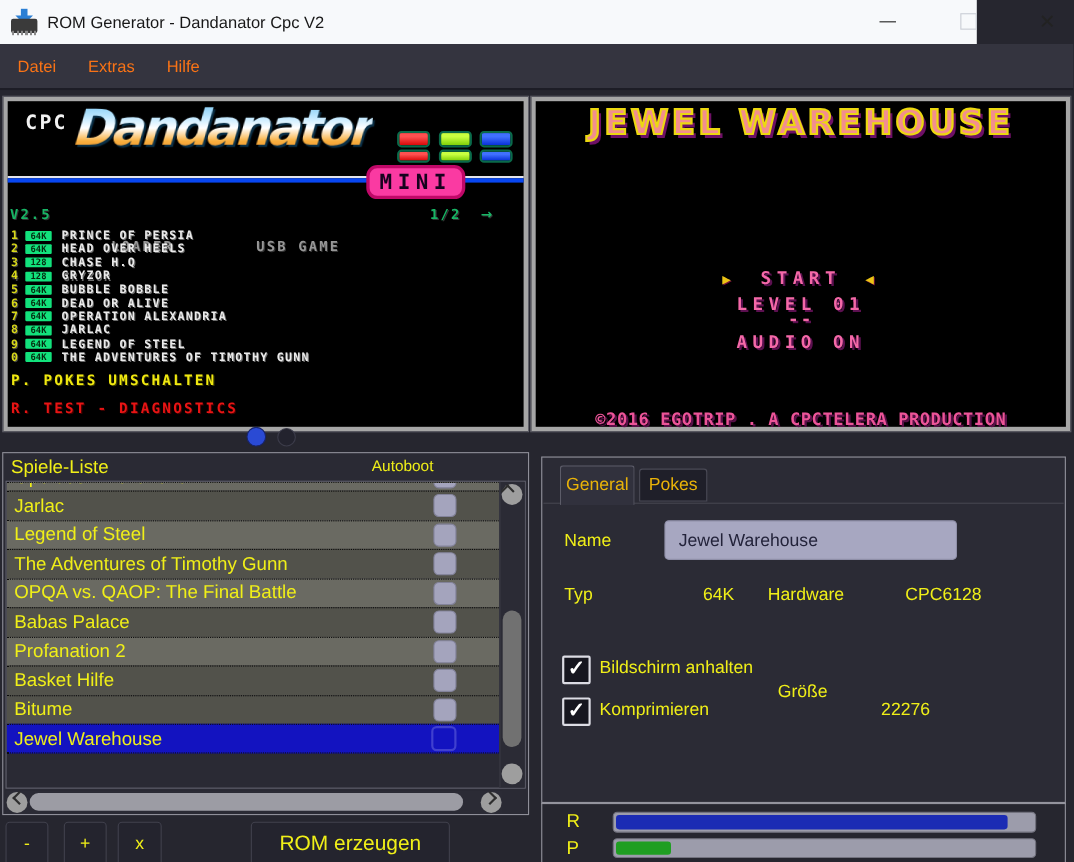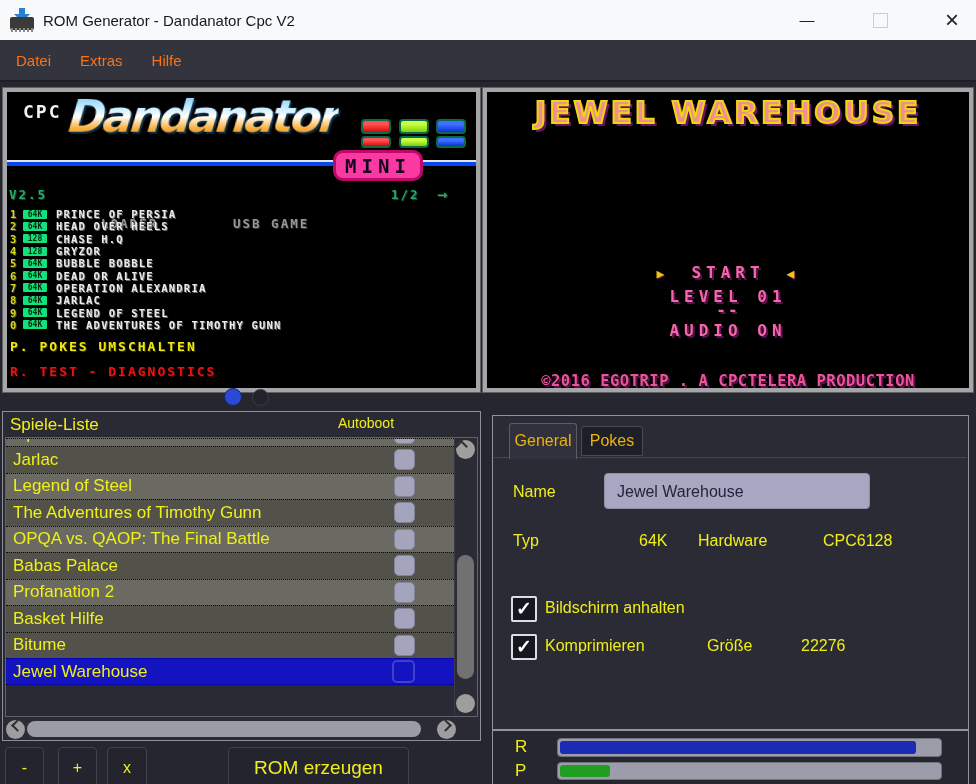--- a/index.html
+++ b/index.html
@@ -1,20 +1,20 @@
 <!DOCTYPE html>
 <html><head>
 <meta charset="utf-8">
 <style>
   html,body{margin:0;padding:0;}
   body{width:976px;height:784px;overflow:hidden;position:relative;
        background:#26262f;font-family:"Liberation Sans",sans-serif;}
 
   
-  .titlebar{position:absolute;left:0;top:0;width:976px;height:40px;background:#f7f9fb;
+  .titlebar{position:absolute;left:0;top:0;width:888px;height:40px;background:#f7f9fb;
             display:flex;align-items:center;border-bottom:3px solid #ec4899;}
   .appicon{position:relative;width:26px;height:24px;margin:0 8px 0 9px;}
   .appicon .chip{position:absolute;left:1px;top:9px;width:24px;height:13px;background:#3a3a3a;border-radius:2px;}
   .appicon .pins{position:absolute;left:2px;top:20px;width:22px;height:4px;
                  background:repeating-linear-gradient(90deg,#888 0 2px,transparent 2px 4px);}
   .appicon .arrowstem{position:absolute;left:10px;top:0px;width:6px;height:8px;background:#2b7fd4;}
   .appicon .arrowhead{position:absolute;left:5px;top:6px;width:0;height:0;
                  border-left:8px solid transparent;border-right:8px solid transparent;border-top:8px solid #2b7fd4;}
   .wtitle{font-size:15px;color:#181818;}
   .wctl{position:absolute;top:0;height:40px;line-height:40px;text-align:center;width:36px;color:#222;}
@@ -62,21 +62,21 @@
   .cpc-badge{width:24px;margin-right:9px;background:#12e27c;color:#06280f;font-size:8px;line-height:9px;
              text-align:center;border-radius:1px;font-family:"DejaVu Sans Mono",monospace;font-weight:bold;}
   .cpc-gname{color:#ebebeb;font-size:10.5px;letter-spacing:1.2px;text-shadow:1px 1px 0 #6a6a6a;white-space:nowrap;}
   .cpc-pokes{position:absolute;left:3px;top:247px;font-size:13px;letter-spacing:2px;color:#f0e810;text-shadow:1px 1px 0 #3a3a00;}
   .cpc-test{position:absolute;left:3px;top:272px;font-size:13px;letter-spacing:2px;color:#e81414;text-shadow:1px 1px 0 #400;}
 
   .rs-title{position:absolute;left:0;right:0;top:2px;text-align:center;font-family:"DejaVu Sans",sans-serif;
             font-weight:bold;font-size:31px;letter-spacing:3px;color:#f28e8e;
             -webkit-text-stroke:2px #ecd810;text-shadow:3px 3px 0 #6e1066;white-space:nowrap;}
   .rs-line{position:absolute;left:0;right:0;text-align:center;color:#f468a8;font-size:16px;
-           letter-spacing:5px;text-shadow:2px 2px 0 #5c1050;white-space:nowrap;margin-top:20px;}
+           letter-spacing:5px;text-shadow:2px 2px 0 #5c1050;white-space:nowrap;}
   .rs-start{top:151px;}
   .rs-start .tri{color:#ecc414;text-shadow:1px 1px 0 #7a1040;margin:0 22px;font-size:13px;}
   .rs-level{top:175px;}
   .rs-dashes{top:188px;letter-spacing:2px;}
   .rs-audio{top:209px;}
   .rs-credit{position:absolute;left:2px;right:2px;top:280px;text-align:center;color:#ec5498;font-size:15.5px;
              letter-spacing:0.5px;text-shadow:2px 2px 0 #581048;white-space:nowrap;}
 
   .dot{position:absolute;border-radius:50%;z-index:3;}
   .dot.active{left:224px;top:388px;width:16px;height:16px;background:#2a4ad4;border:1px solid #18246a;}
@@ -353,21 +353,21 @@
 
   <div class="ylabel" style="left:20px;top:116px">Typ</div>
   <div class="ylabel" style="left:146px;top:116px">64K</div>
   <div class="ylabel" style="left:205px;top:116px">Hardware</div>
   <div class="ylabel" style="left:330px;top:116px">CPC6128</div>
 
   <div class="dcbbox dcb" style="top:180px">✓</div>
   <div class="ylabel" style="left:52px;top:183px">Bildschirm anhalten</div>
   <div class="dcbbox dcb" style="top:218px">✓</div>
   <div class="ylabel" style="left:52px;top:221px">Komprimieren</div>
-  <div class="ylabel" style="left:214px;top:221px">Größe</div>
+  <div class="ylabel" style="left:214px;top:205px">Größe</div>
   <div class="ylabel" style="left:308px;top:221px">22276</div>
 </div>
 
 <div class="progress-area">
   <div class="ylabel" style="left:22px;top:6px;font-size:17px">R</div>
   <div class="pbar r">
       <div class="pfill" id="rfill" style="width: 93%; background: rgb(27, 43, 180);"></div>
     </div>
   <div class="ylabel" style="left:22px;top:30px;font-size:17px">P</div>
   <div class="pbar p">

